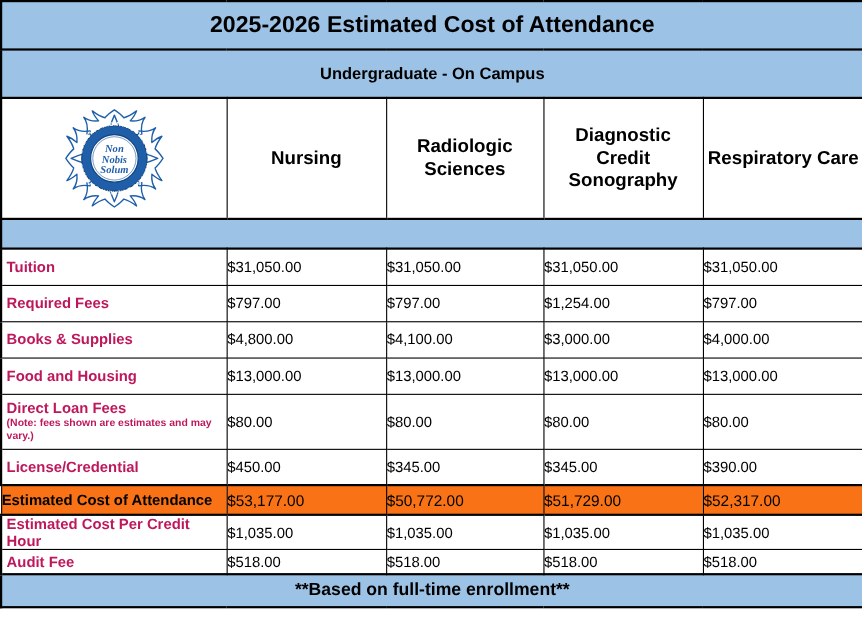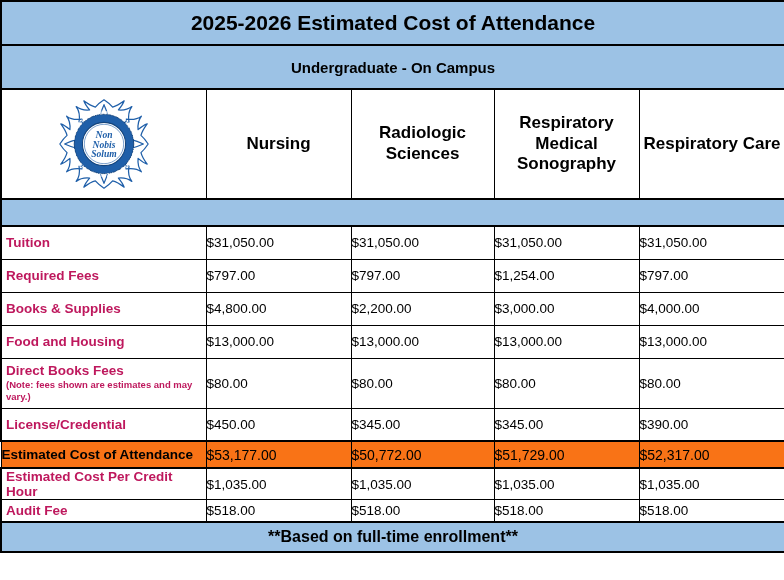--- a/index.html
+++ b/index.html
@@ -255,21 +255,21 @@
               <g font-family="&quot;Liberation Serif&quot;, serif" fill="#1F5FA9" font-style="italic" font-weight="bold" text-anchor="middle">
                 <text x="100" y="88" font-size="20">Non</text>
                 <text x="100" y="108" font-size="20">Nobis</text>
                 <text x="100" y="128" font-size="20">Solum</text>
               </g>
             </svg>
           </div>
         </td>
         <td class="prog">Nursing</td>
         <td class="prog">Radiologic Sciences</td>
-        <td class="prog">Respiratory Medical Sonography</td>
+        <td class="prog">Diagnostic Credit Sonography</td>
         <td class="prog last nowrap">Respiratory Care</td>
       </tr>
 
       <tr>
         <td colspan="5" class="banner spacer-row"></td>
       </tr>
 
       <tr class="data-row">
         <td class="rowlabel">Tuition</td>
         <td class="val">$31,050.00</td>
@@ -282,37 +282,37 @@
         <td class="rowlabel">Required Fees</td>
         <td class="val">$797.00</td>
         <td class="val">$797.00</td>
         <td class="val">$1,254.00</td>
         <td class="val last">$797.00</td>
       </tr>
 
       <tr class="data-row">
         <td class="rowlabel">Books &amp; Supplies</td>
         <td class="val">$4,800.00</td>
-        <td class="val">$2,200.00</td>
+        <td class="val">$4,100.00</td>
         <td class="val">$3,000.00</td>
         <td class="val last">$4,000.00</td>
       </tr>
 
       <tr class="data-row">
         <td class="rowlabel">Food and Housing</td>
         <td class="val">$13,000.00</td>
         <td class="val">$13,000.00</td>
         <td class="val">$13,000.00</td>
         <td class="val last">$13,000.00</td>
       </tr>
 
 
       <tr class="data-row tall">
         <td class="rowlabel">
-          <span>Direct Books Fees</span>
+          <span>Direct Loan Fees</span>
           <span class="note">(Note: fees shown are estimates and may vary.)</span>
         </td>
         <td class="val">$80.00</td>
         <td class="val">$80.00</td>
         <td class="val">$80.00</td>
         <td class="val last">$80.00</td>
       </tr>
 
       <tr class="data-row">
         <td class="rowlabel">License/Credential</td>

